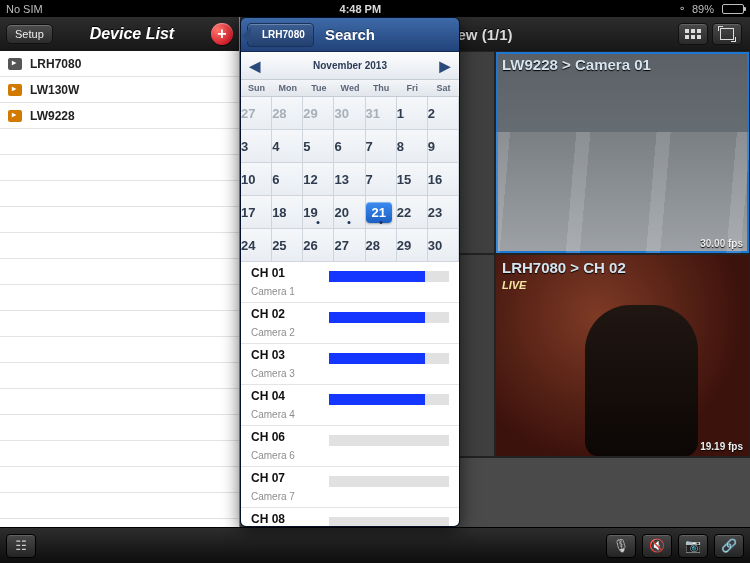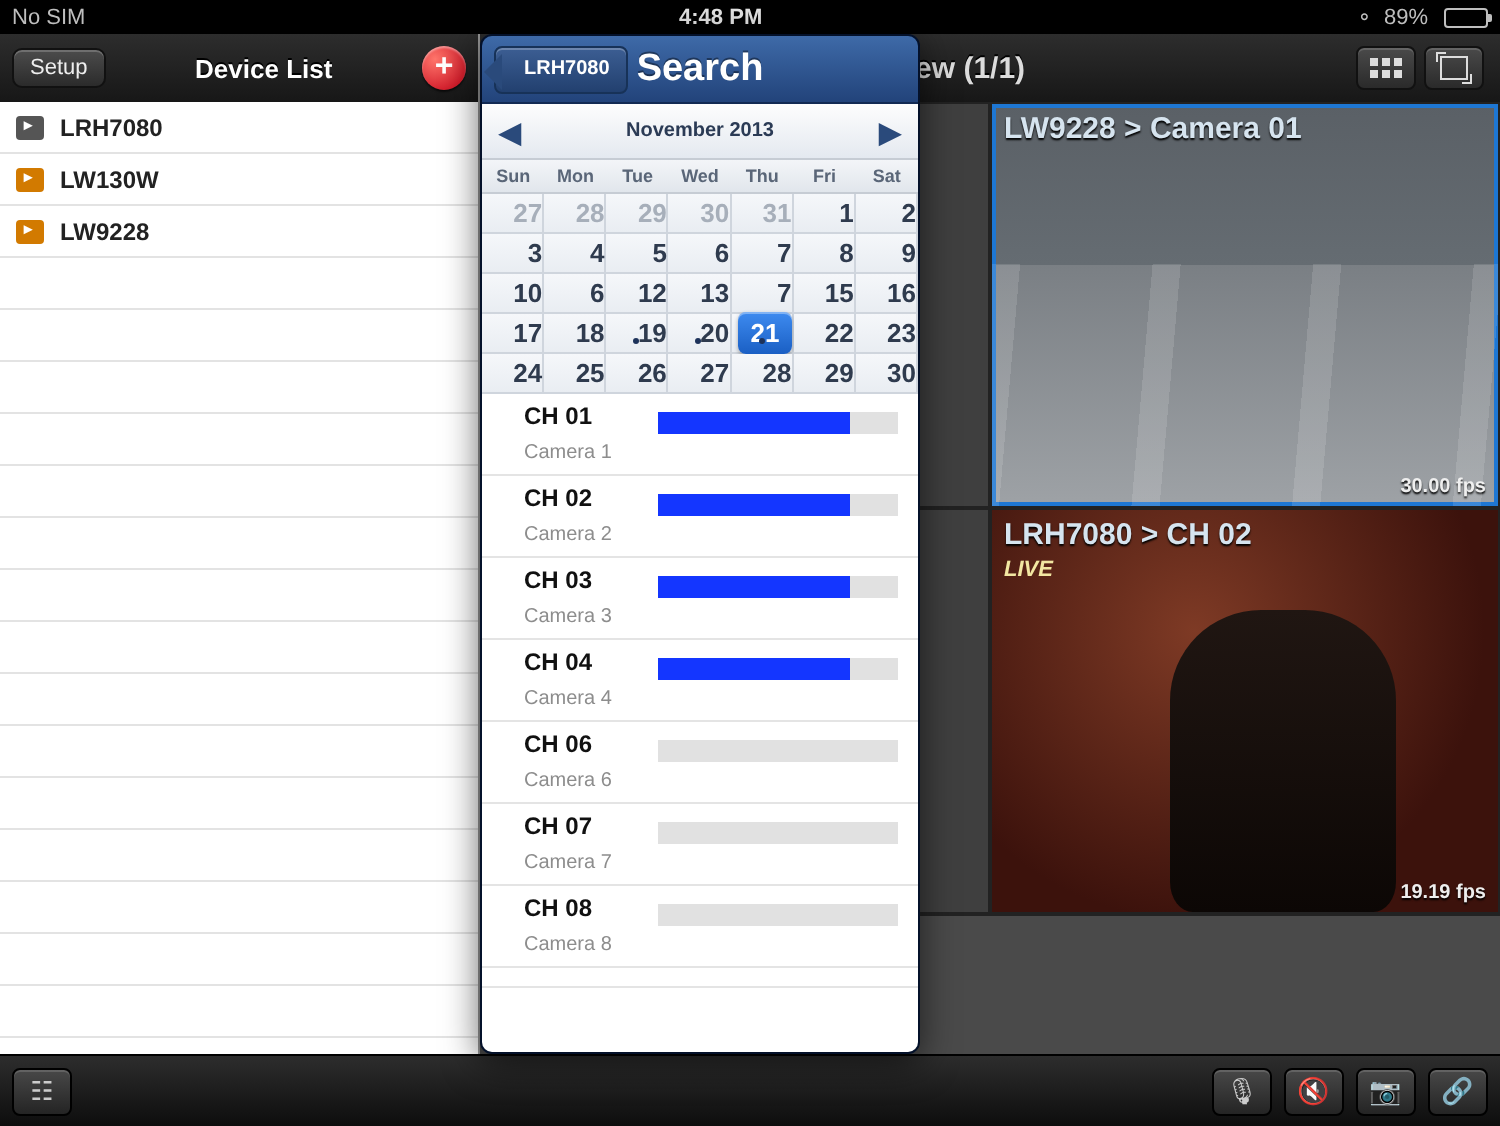--- a/index.html
+++ b/index.html
@@ -14,21 +14,21 @@
   .batt { display:inline-flex; align-items:center; }
   .batt-shell { width:22px;height:10px;border:1px solid #bebebe; border-radius:2px; position:relative; margin-left:4px;}
   .batt-shell:after{content:'';position:absolute;right:-3px;top:2px;width:2px;height:4px;background:#bebebe;border-radius:0 1px 1px 0;}
   .batt-fill{height:100%;background:#bebebe;}
 
   
   .app { display:flex; height:510px;justify-content:center; }
   .sidebar { width:240px; display:flex; flex-direction:column; border-right:1px solid #999; }
   .sidebar-header { height:34px; background: linear-gradient(#2d2d2d,#171717); display:flex; align-items:center; padding:0 6px; color:#fff; position:relative;}
   .setup-btn { background:linear-gradient(#4c4c4c,#2b2b2b); border:1px solid #111; border-radius:5px; color:#eee; font-size:11px; padding:3px 8px; box-shadow:inset 0 1px 0 rgba(255,255,255,.2);}
-  .sidebar-title { flex:1; text-align:center; font-weight:600; font-size:13px; text-shadow:0 -1px 0 #000;}
+  .sidebar-title { flex:1; text-align:center; font-weight:600; font-size:16px; text-shadow:0 -1px 0 #000;font-style:italic;}
   .add-btn { width:22px; height:22px; border-radius:11px; background:radial-gradient(circle at 30% 30%, #ff756b,#c30016); display:flex; align-items:center; justify-content:center; color:#fff; font-weight:700; font-size:16px; box-shadow: inset 0 1px 1px rgba(255,255,255,.4), 0 1px 1px rgba(0,0,0,.6);}
   .device-list { flex:1; background:#fff; overflow:hidden;}
   .device-item { height:26px; display:flex; align-items:center; border-bottom:1px solid #e3e3e3; padding:0 8px; font-size:12px; font-weight:600; color:#222;}
   .device-item .dev-icon{width:14px;height:12px;background:#555; border-radius:2px; margin-right:8px; position:relative;}
   .device-item .dev-icon.orange{background:#d27a00;}
   .device-item .dev-icon:before{content:'▸'; position:absolute; color:#fff; font-size:8px; left:4px; top:0;}
   .empty-row{height:26px;border-bottom:1px solid #e3e3e3;}
 
   .right-pane { flex:1; background:#3a3a3a; display:flex; flex-direction:column; position:relative;}
   .live-header { height:34px; background:linear-gradient(#2d2d2d,#171717); display:flex; align-items:center; color:#ccc; padding:0 8px;}
@@ -62,36 +62,36 @@
   .bottombar { height:36px; background:linear-gradient(#2d2d2d,#0d0d0d); display:flex; align-items:center; padding:0 6px; border-top:1px solid #000;}
   .bb-left{display:flex;gap:6px;}
   .bb-right{margin-left:auto;display:flex;gap:6px;}
   .bb-btn{width:30px;height:24px;border-radius:4px;background:linear-gradient(#484848,#242424);border:1px solid #000;display:flex;align-items:center;justify-content:center;color:#ccc;font-size:13px;box-shadow:inset 0 1px 0 rgba(255,255,255,.15);}
 
   
   .popover { position:absolute; left:240px; top:17px; width:220px; height:510px; background:#0d1c34; border-radius:6px; box-shadow: 0 4px 18px rgba(0,0,0,.6); overflow:hidden; display:flex; flex-direction:column; z-index:50; border:1px solid #04112a;}
   .pop-top{height:34px;background:linear-gradient(#3e6aa8,#22437a);display:flex;align-items:center;color:#fff;position:relative;border-bottom:1px solid #132a53;}
   .back-btn{height:24px;display:flex;align-items:center;background:linear-gradient(#3c5e93,#22406f);border:1px solid #173258;border-radius:4px;color:#fff;font-size:10px;font-weight:700;padding:0 8px 0 14px;margin-left:6px;position:relative;box-shadow:inset 0 1px 0 rgba(255,255,255,.25);}
   .back-btn:before{content:'';position:absolute;left:-6px;top:3px;width:0;height:0;border-top:9px solid transparent;border-bottom:9px solid transparent;border-right:9px solid #2a4a7b;}
-  .pop-title{position:absolute;left:0;right:0;text-align:center;font-size:19px;font-weight:700;text-shadow:0 -1px 0 rgba(0,0,0,.4);}
+  .pop-title{position:absolute;left:0;right:0;text-align:center;font-size:15px;font-weight:700;text-shadow:0 -1px 0 rgba(0,0,0,.4);}
 
   .calendar{background:#e8edf3;}
   .cal-hdr{height:28px;display:flex;align-items:center;background:linear-gradient(#fdfdfd,#e4e9f0);border-bottom:1px solid #c6ccd4;}
   .cal-nav{width:28px;text-align:center;color:#2a4a7b;font-size:14px;font-weight:700;}
   .cal-month{flex:1;text-align:center;font-size:10px;font-weight:700;color:#2b3b55;}
   .cal-dow{display:grid;grid-template-columns:repeat(7,1fr);background:linear-gradient(#f3f5f8,#e1e6ec);border-bottom:1px solid #c6ccd4;}
   .cal-dow span{font-size:9px;color:#5a6678;text-align:center;padding:3px 0;font-weight:600;}
   .cal-grid{display:grid;grid-template-columns:repeat(7,1fr);}
-  .cal-cell{height:20px;border-right:1px solid #cfd5dd;border-bottom:1px solid #cfd5dd;display:flex;align-items:center;justify-content:flex-end;font-size:13px;font-weight:600;color:#2f3b4e;background:linear-gradient(#f5f7fa,#e9edf2);position:relative;}
+  .cal-cell{height:33px;border-right:1px solid #cfd5dd;border-bottom:1px solid #cfd5dd;display:flex;align-items:center;justify-content:flex-start;font-size:13px;font-weight:600;color:#2f3b4e;background:linear-gradient(#f5f7fa,#e9edf2);position:relative;}
   .cal-cell.dim{color:#a7afba;}
   .cal-cell.sel span{background:linear-gradient(#3e8bf0,#1a5fc4);color:#fff;border-radius:4px;padding:3px 6px;box-shadow:inset 0 1px 0 rgba(255,255,255,.35), 0 1px 2px rgba(0,0,0,.3);}
   .cal-cell.has:after{content:'';position:absolute;bottom:4px;left:50%;transform:translateX(-50%);width:3px;height:3px;border-radius:50%;background:#1d325a;}
 
   .channels{flex:1;overflow:hidden;background:#fff;}
-  .chan{padding:4px 21px 5px;border-bottom:1px solid #e4e4e4;position:relative;}
+  .chan{padding:4px 10px 5px;border-bottom:1px solid #e4e4e4;position:relative;}
   .chan-name{font-size:12px;font-weight:700;color:#111;}
   .chan-cam{font-size:10px;color:#8d8d8d;margin-top:6px;}
   .chan-bar{position:absolute;left:88px;right:10px;top:9px;height:11px;background:#e1e1e1;}
   .chan-fill{height:100%;background:#1436ff;}
   .cam3-live{position:absolute;left:242px;top:280px;color:#e9da8c;font-size:11px;font-weight:700;font-style:italic;z-index:31;}
 </style>
 </head>
 <body>
 
 <div class="status-bar">

